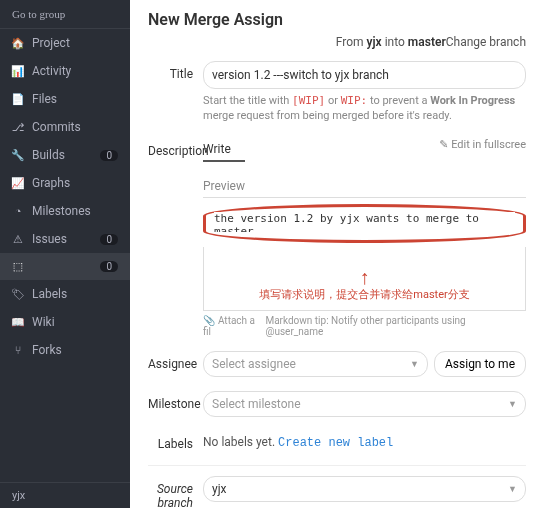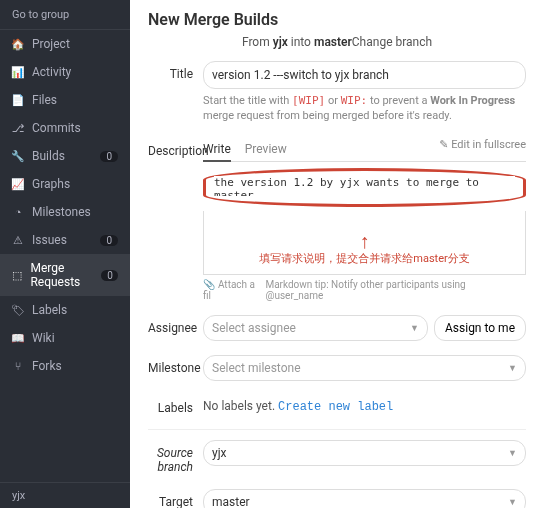--- a/index.html
+++ b/index.html
@@ -1,37 +1,37 @@
 <!DOCTYPE html>
 <html><head>
 <meta charset="utf-8">
 <style>
 * { margin: 0; padding: 0; box-sizing: border-box; font-family: -apple-system, BlinkMacSystemFont, "Segoe UI", Roboto, sans-serif; }
 body { background: #fff; font-size: 13px; color: #333; width: 544px; height: 508px; overflow: hidden; position: relative; }
 .sidebar { width: 130px; background: #2a2e36; color: #acaebc; height: 508px; float: left; font-size: 12px; }
-.sidebar-top { padding: 8px 12px; border-bottom: 1px solid #3a3e46; font-size: 11px; }
+.sidebar-top { padding: 8px 12px; border-bottom: 1px solid #3a3e46; font-size: 11px; font-family: Liberation Serif, serif; }
 .sidebar-item { padding: 7px 12px; display: flex; align-items: center; justify-content: space-between; cursor: pointer; }
 .sidebar-item.active { background: #3a3e46; color: #fff; }
 .sidebar-item-left { display: flex; align-items: center; gap: 8px; }
 .sidebar-icon { width: 12px; display: inline-flex; justify-content: center; font-size: 11px; }
 .badge { background: #1a1c22; color: #acaebc; border-radius: 8px; padding: 0 6px; font-size: 10px; min-width: 16px; text-align: center; }
 .sidebar-footer { position: absolute; bottom: 0; left: 0; width: 130px; padding: 6px 12px; border-top: 1px solid #3a3e46; font-size: 11px; color: #acaebc; }
 .main { margin-left: 130px; padding: 10px 18px; position: relative; }
 .page-title { font-size: 16px; font-weight: 600; color: #333; margin-bottom: 6px; }
-.from-line { font-size: 12px; color: #555; margin-bottom: 12px; display: flex; justify-content: center; }
+.from-line { font-size: 12px; color: #555; margin-bottom: 12px; display: flex; justify-content: flex-end; }
 .from-line strong { color: #333; font-weight: 600; }
 .change-branch { color: #555; font-size: 12px; }
 .form-row { display: flex; margin-bottom: 14px; justify-content: flex-end; }
 .form-label { width: 55px; text-align: right; color: #333; font-size: 12px; padding-top: 6px; padding-right: 10px; flex-shrink: 0; }
 .form-content { flex: 1; }
 .title-input { width: 100%; border: 1px solid #ddd; border-radius: 12px; padding: 6px 8px; font-size: 12px; color: #333; }
 .hint { font-size: 11px; color: #888; margin-top: 4px; line-height: 1.4; }
 .hint .wip { color: #d9534f; font-family: monospace; }
 .tabs { display: flex; justify-content: space-between; border-bottom: 1px solid #ddd; margin-bottom: 6px; font-size: 12px; }
-.tabs-left { display: flex; gap: 14px; }
+.tabs-left { display: flex; gap: 14px; flex-direction: column; }
 .tab { padding: 4px 0; color: #888; cursor: pointer; }
 .tab.active { color: #333; border-bottom: 2px solid #555; margin-bottom: -1px; }
 .edit-full { color: #888; font-size: 11px; cursor: pointer; }
 .desc-area { border: 3px solid #c43; border-radius: 50%/30%; padding: 5px 8px; margin-bottom: 4px; position: relative; }
 .desc-textarea { width: 100%; border: none; outline: none; font-family: monospace; font-size: 11px; color: #333; resize: none; height: 20px; }
 .desc-below { border: 1px solid #ddd; border-top: none; padding: 20px 8px 8px; font-size: 11px; color: #888; text-align: center; position: relative; min-height: 54px; }
 .red-arrow { color: #c43; font-size: 20px; line-height: 1; }
 .red-text { color: #c43; font-size: 11px; }
 .md-hint { display: flex; justify-content: space-between; font-size: 10px; color: #999; margin-top: 4px; }
 .select-row { display: flex; gap: 6px; }
@@ -96,21 +96,20 @@
       <div class="sidebar-item">
         <span class="sidebar-item-left">
           <span class="sidebar-icon">⚠</span>
           <span>Issues</span>
         </span>
         <span class="badge">0</span>
       </div>
       <div class="sidebar-item active">
         <span class="sidebar-item-left">
           <span class="sidebar-icon">⬚</span>
-          <span>Merge Requests</span>
         </span>
         <span class="badge">0</span>
       </div>
       <div class="sidebar-item">
         <span class="sidebar-item-left">
           <span class="sidebar-icon">🏷</span>
           <span>Labels</span>
         </span>
       </div>
       <div class="sidebar-item">
@@ -123,21 +122,21 @@
         <span class="sidebar-item-left">
           <span class="sidebar-icon">⑂</span>
           <span>Forks</span>
         </span>
       </div>
     </div>
   <div class="sidebar-footer">yjx</div>
 </div>
 
 <div class="main">
-  <div class="page-title">New Merge Builds</div>
+  <div class="page-title">New Merge Assign</div>
   <div class="from-line">
     <span>
       <span>From</span>
       <strong>yjx</strong>
       <span>into</span>
       <strong>master</strong>
     </span>
     <span class="change-branch">Change branch</span>
   </div>
 

